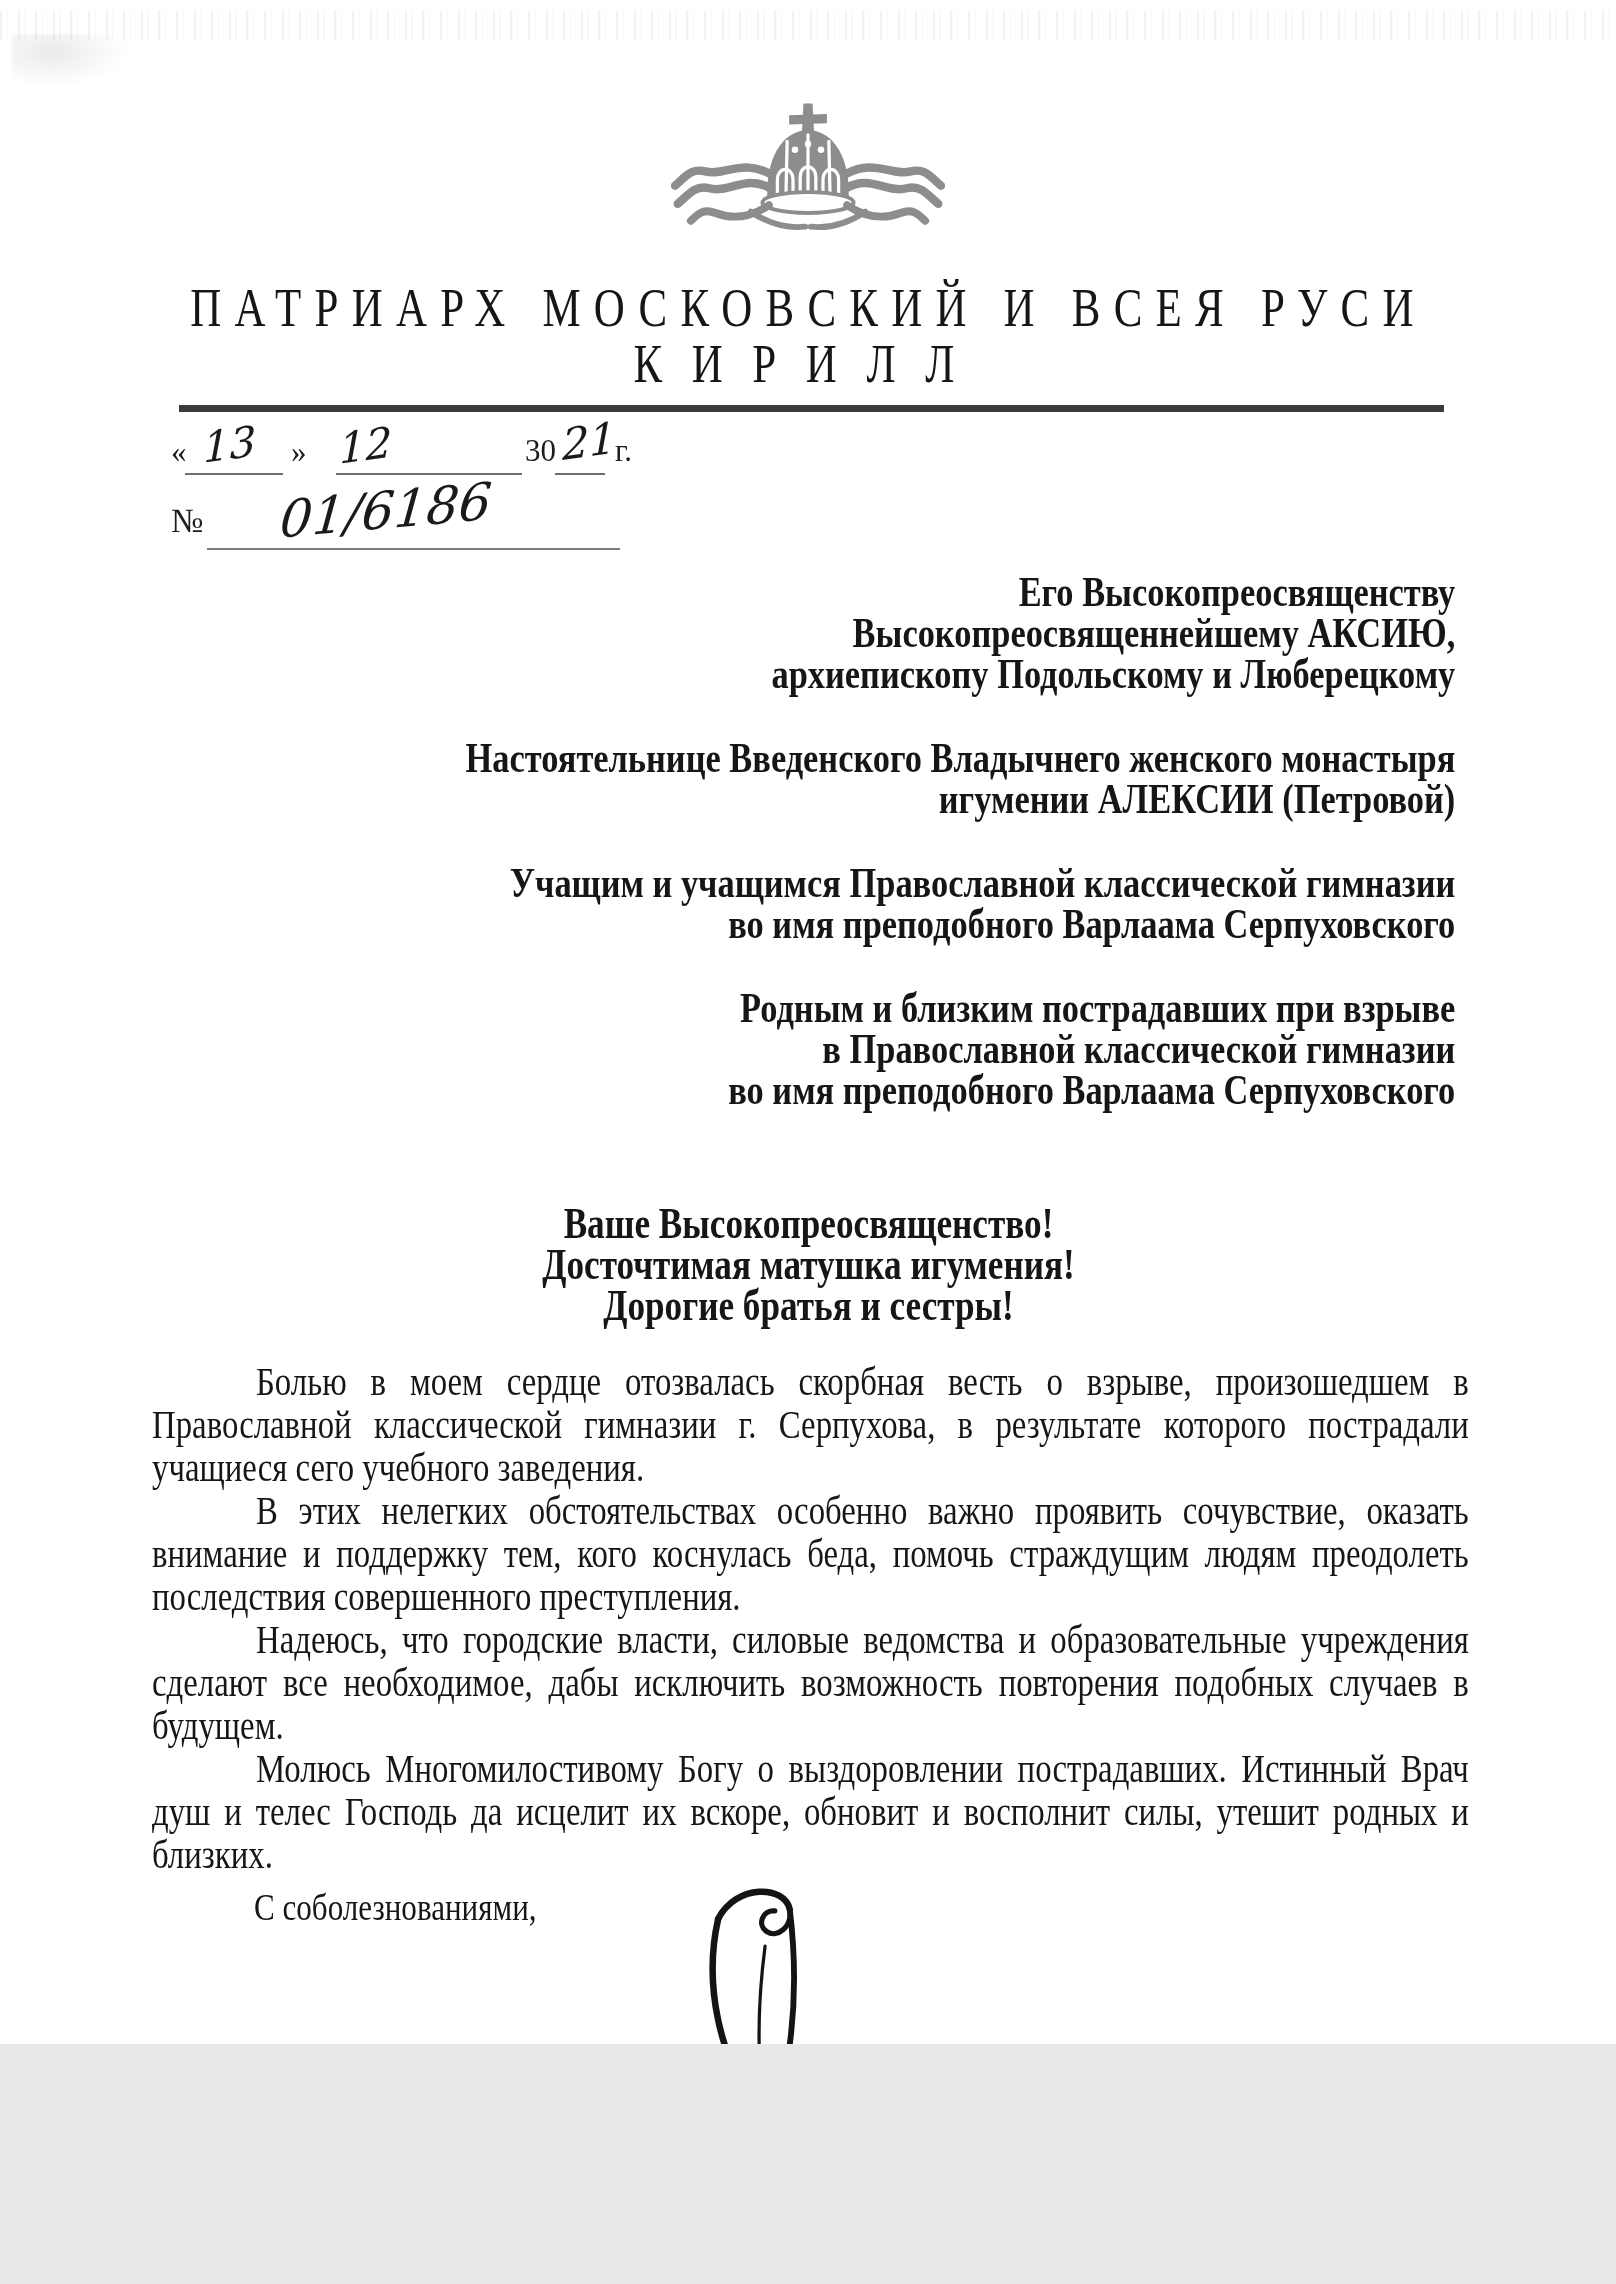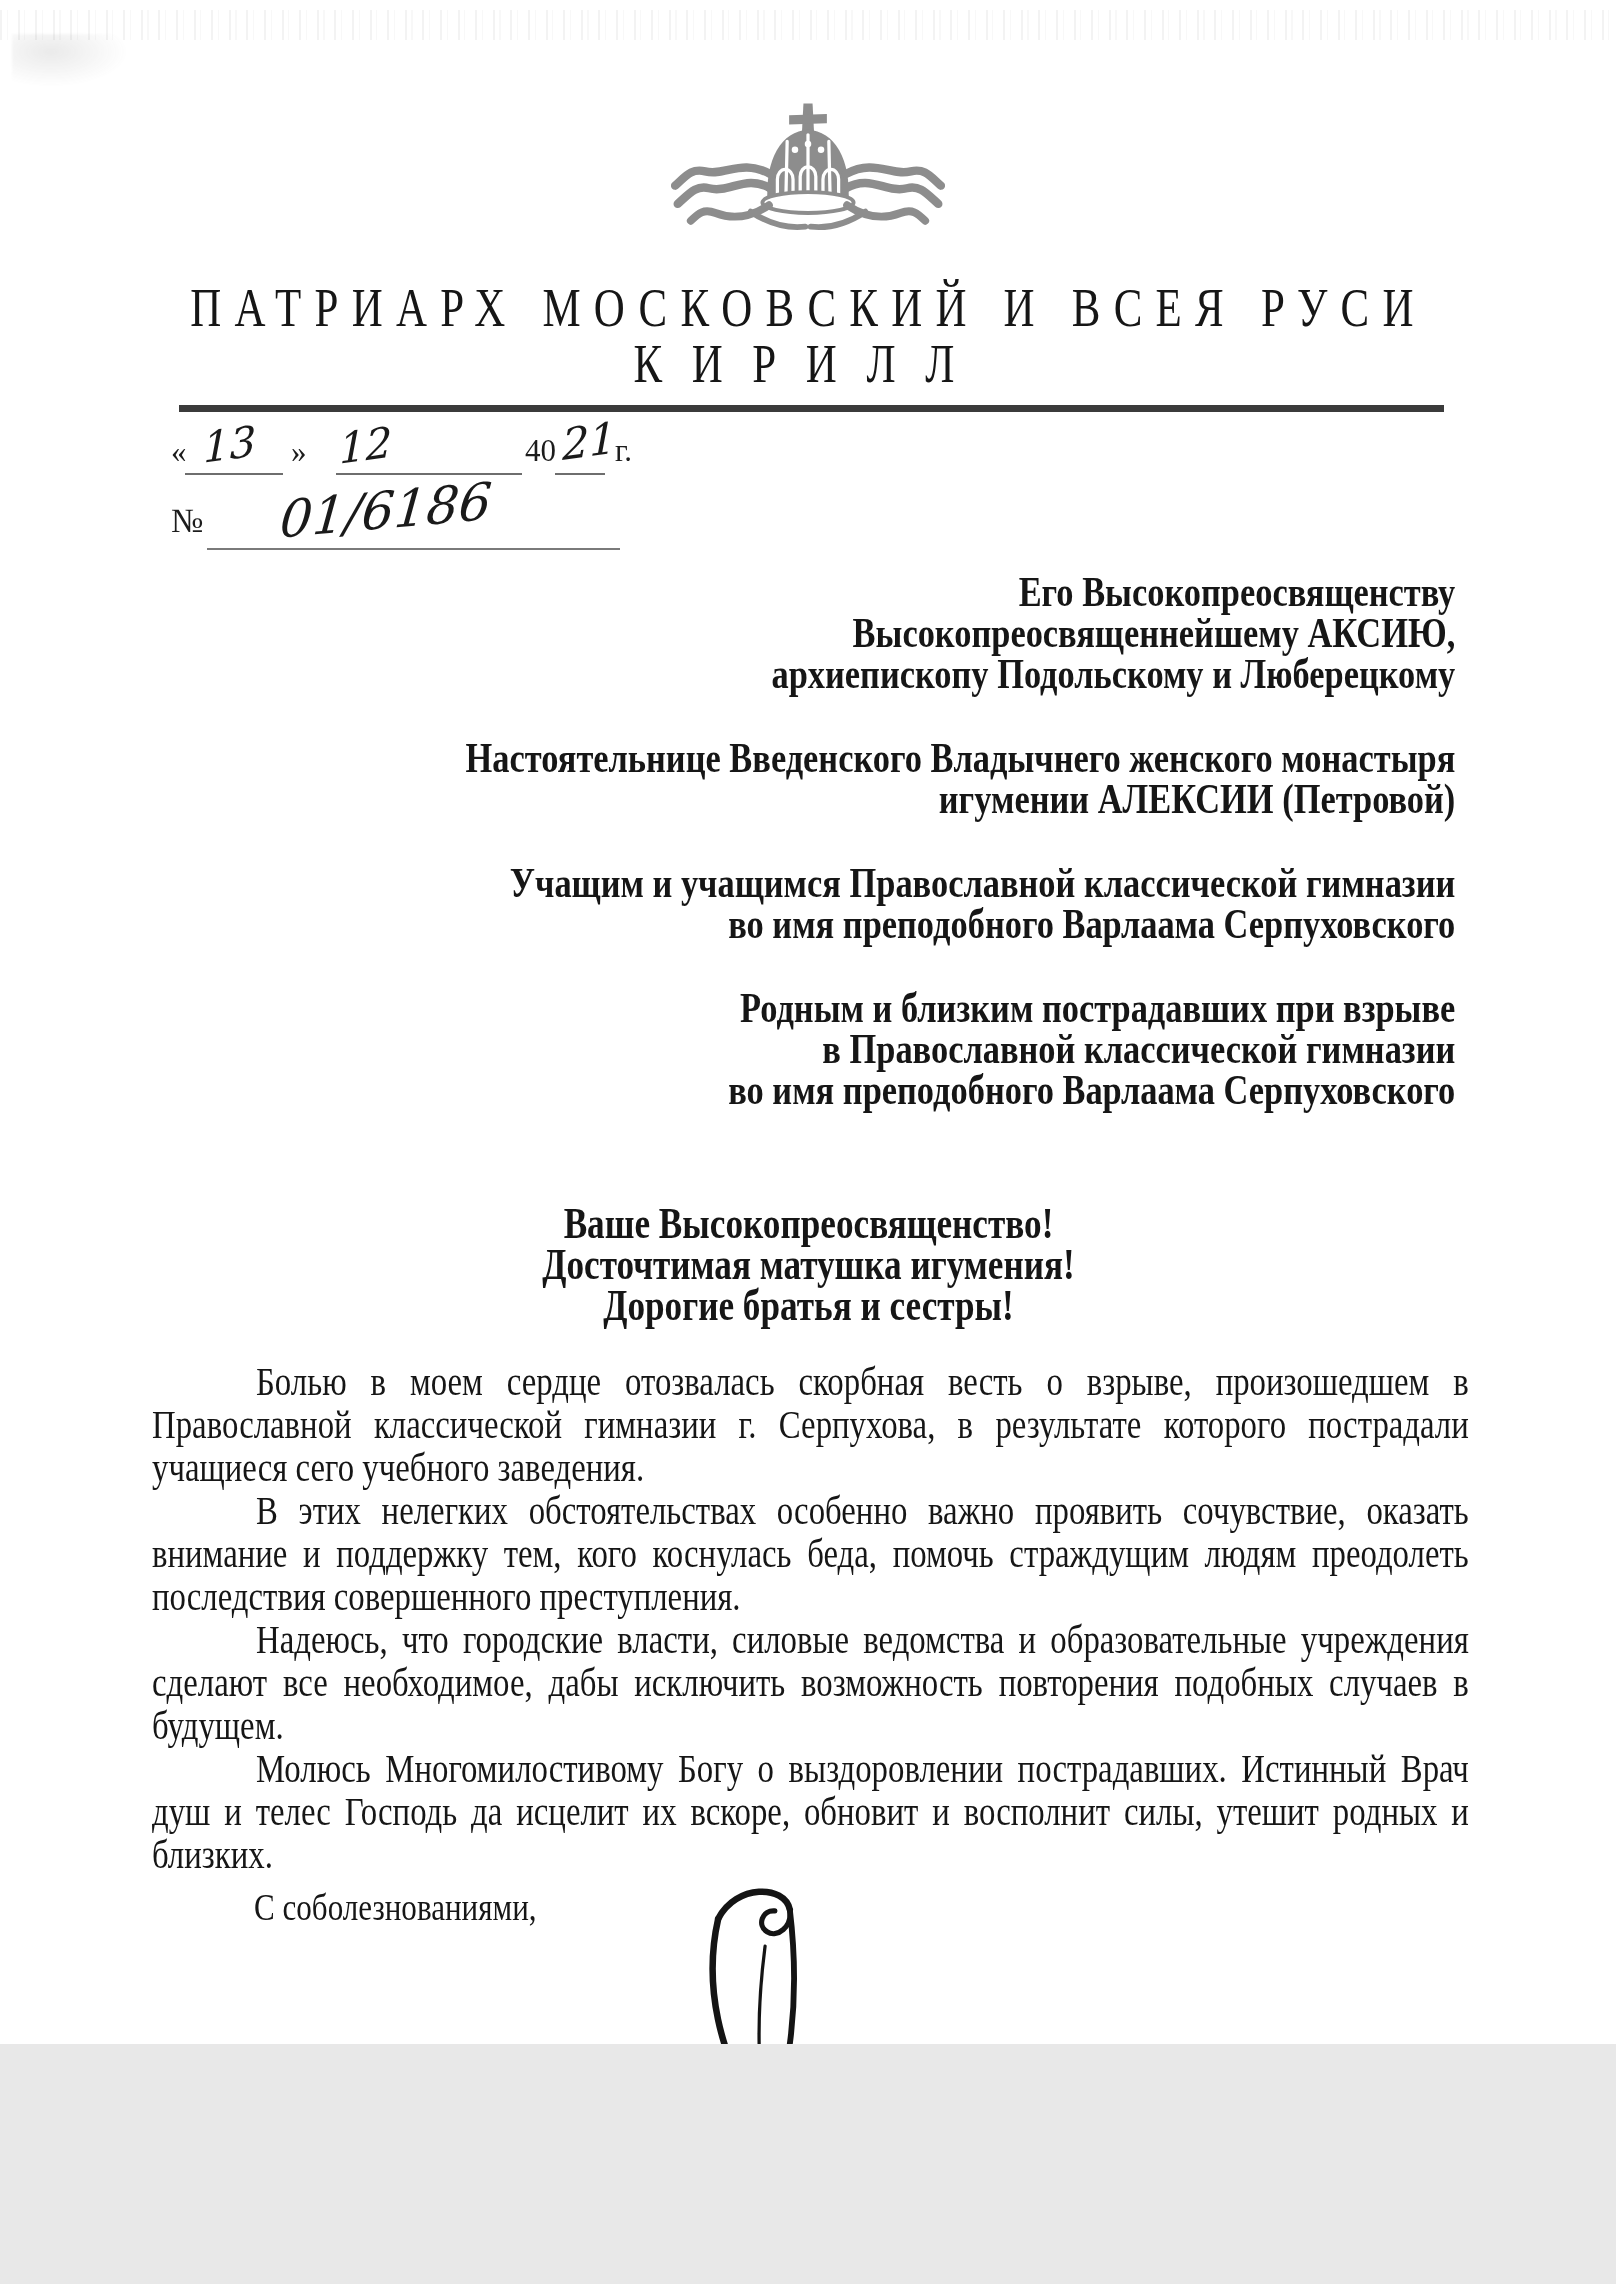--- a/index.html
+++ b/index.html
@@ -102,21 +102,21 @@
   </div>
 
   <div class="rule"></div>
 
   <span class="printed" style="left:171px; top:434px;">«</span>
   <span class="hand" style="left:203px; top:420px; font-size:42px;">13</span>
   <div class="blank" style="left:185px; top:473px; width:98px;"></div>
   <span class="printed" style="left:291px; top:434px;">»</span>
   <span class="hand" style="left:339px; top:421px; font-size:42px;">12</span>
   <div class="blank" style="left:336px; top:473px; width:186px;"></div>
-  <span class="printed" style="left:525px; top:433px;">40</span>
+  <span class="printed" style="left:525px; top:433px;">30</span>
   <span class="hand" style="left:562px; top:416px; font-size:43px;">21</span>
   <div class="blank" style="left:555px; top:473px; width:50px;"></div>
   <span class="printed" style="left:615px; top:433px;">г.</span>
 
   <span class="printed">
     
   </span>
 
   <span class="printed" style="left:171px; top:502px; font-size:34px;">№</span>
   <span class="hand" style="left:280px; top:481px; font-size:51px; transform:rotate(-5deg) skewX(-10deg);">01/6186</span>

